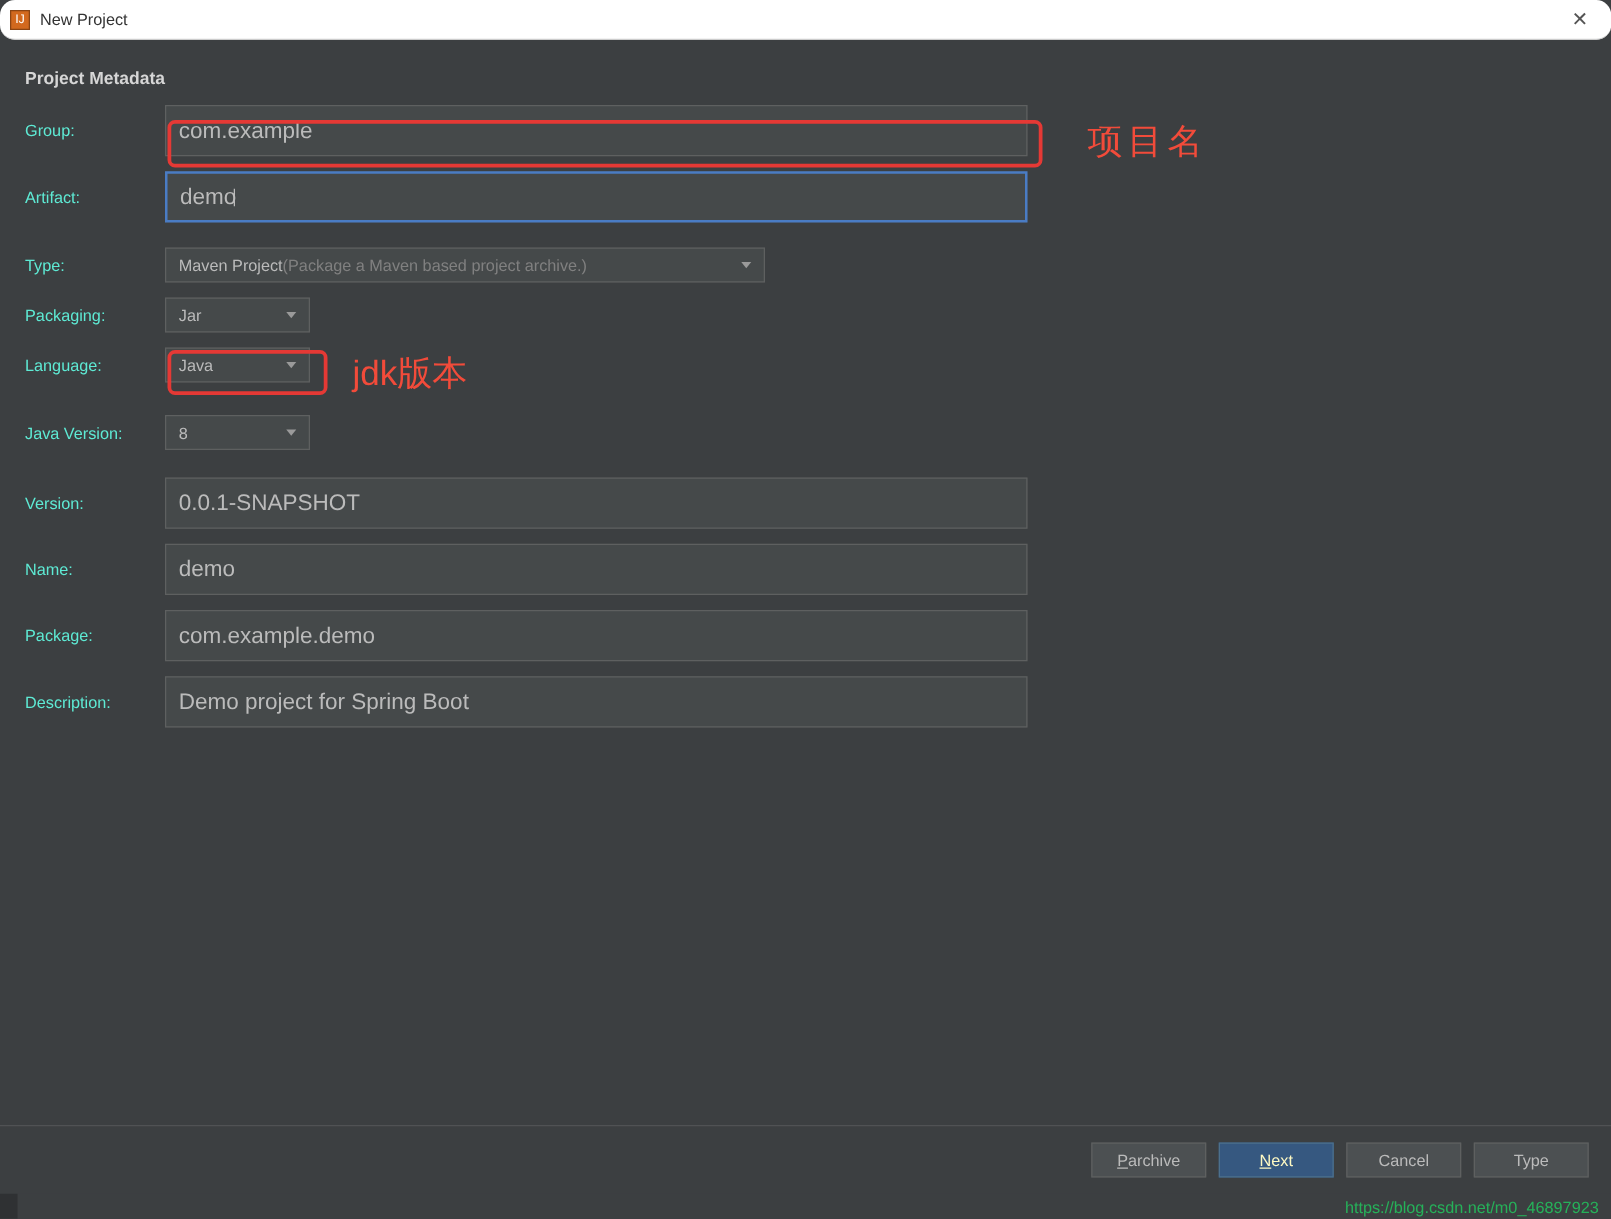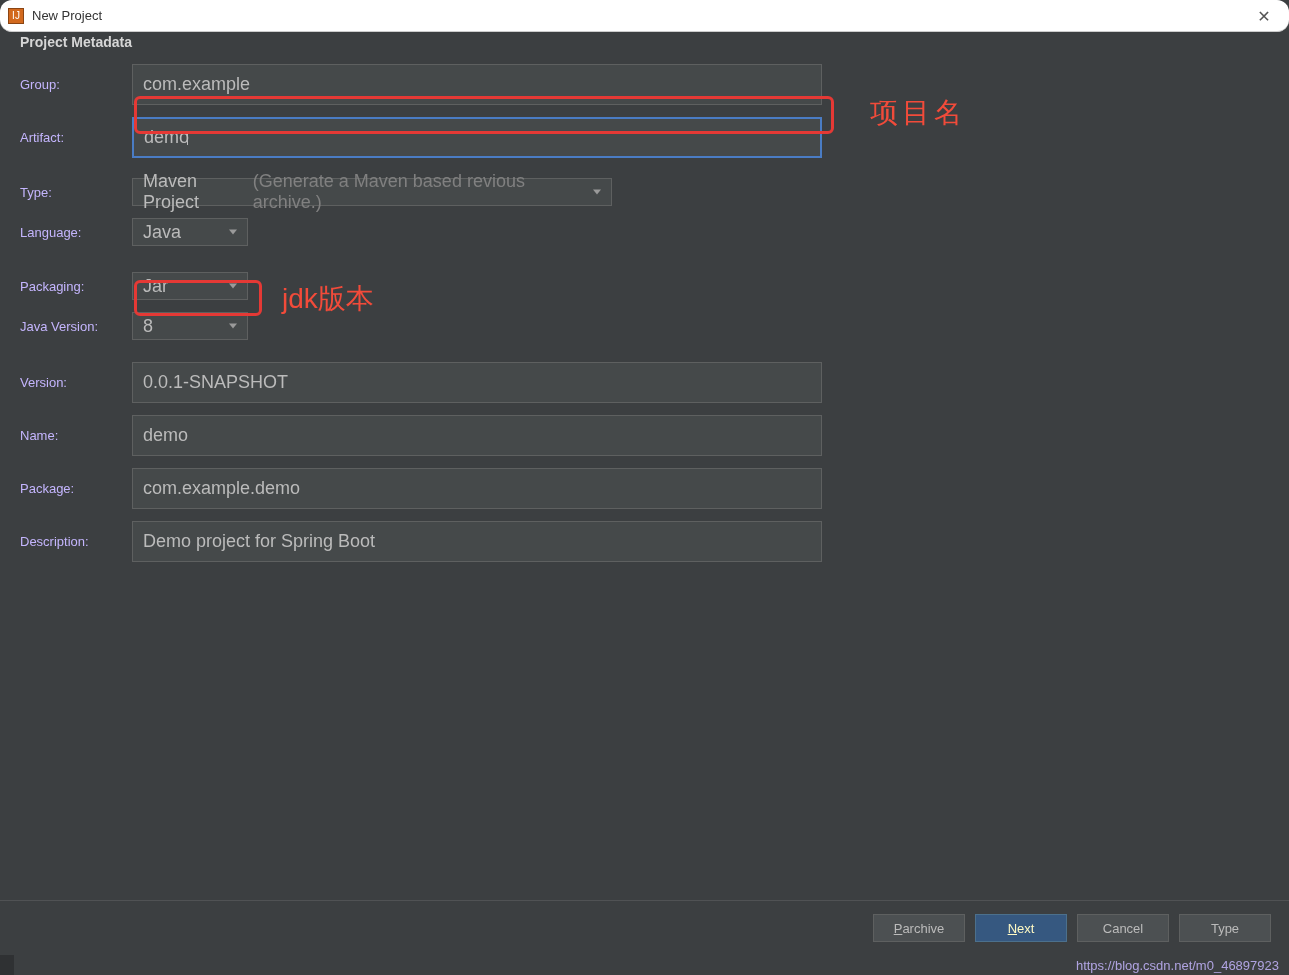--- a/index.html
+++ b/index.html
@@ -41,41 +41,41 @@
       top: 50%;
       transform: translateY(-50%);
       font-size: 16px;
       color: #555;
       width: 30px;
       text-align: center;
       cursor: default;
     }
     .dialog-body {
       background: #3c3f41;
-      padding: 2px 20px;
+      padding: 22px 20px;
       height: calc(975px - 32px - 55px);
       position: relative;
       color: #bbbbbb;
       font-size: 13px;
     }
     .section-title {
       font-weight: bold;
       color: #d6d6d6;
       margin-bottom: 14px;
       font-size: 14px;
     }
     .form-row {
       display: flex;
       align-items: center;
       margin-bottom: 12px;
       position: relative;
     }
     .form-label {
       width: 112px;
-      color: #c4b5fd;
+      color: #5eead4;
       flex-shrink: 0;
     }
     .text-input {
       background: #45494a;
       border: 1px solid #5e6060;
       color: #bbbbbb;
       height: 41px;
       padding: 0 10px;
       font-size: 18px;
       outline: none;
@@ -87,21 +87,21 @@
       color: #bbbbbb;
     }
     .dropdown {
       background: #45494a;
       border: 1px solid #5e6060;
       color: #bbbbbb;
       height: 28px;
       display: flex;
       align-items: center;
       padding: 0 28px 0 10px;
-      font-size: 18px;
+      font-size: 13px;
       position: relative;
       cursor: default;
     }
     .dropdown::after {
       content: '';
       position: absolute;
       right: 10px;
       top: 50%;
       transform: translateY(-50%);
       width: 0; height: 0;
@@ -161,21 +161,21 @@
     .btn.primary {
       background: #365880;
       border: 1px solid #4c708c;
       color: #fef9c3;
     }
     .btn u { text-decoration: underline; }
     .watermark {
       position: absolute;
       right: 10px;
       bottom: 2px;
-      color: #c4b5fd;
+      color: #22c55e;
       font-size: 13px;
       opacity: 0.85;
     }
     .left-strip {
       position: absolute;
       left: 0; top: 32px; bottom: 0;
       width: 14px;
       background: #2f3133;
     }
     .cursor-line {
@@ -211,35 +211,35 @@
     <div class="text-input wide focused" style="display:flex;align-items:center;">
       <span>demo</span>
         <span class="cursor-line"></span>
     </div>
   </div>
 
   <div class="form-row">
     <div class="form-label">Type:</div>
     <div class="dropdown type">
       <span>Maven Project</span>
-        <span class="hint"> (Generate a Maven based revious archive.)</span>
+        <span class="hint"> (Package a Maven based project archive.)</span>
+    </div>
+  </div>
+
+  <div class="form-row">
+    <div class="form-label">Packaging:</div>
+    <div class="dropdown small">
+      <span>Jar</span>
     </div>
   </div>
 
   <div class="form-row" style="margin-bottom:26px;">
     <div class="form-label">Language:</div>
     <div class="dropdown small">
       <span>Java</span>
-    </div>
-  </div>
-
-  <div class="form-row">
-    <div class="form-label">Packaging:</div>
-    <div class="dropdown small">
-      <span>Jar</span>
     </div>
   </div>
 
   <div class="form-row" style="margin-bottom:22px;">
     <div class="form-label">Java Version:</div>
     <div class="dropdown small">
       <span>8</span>
     </div>
   </div>
 

